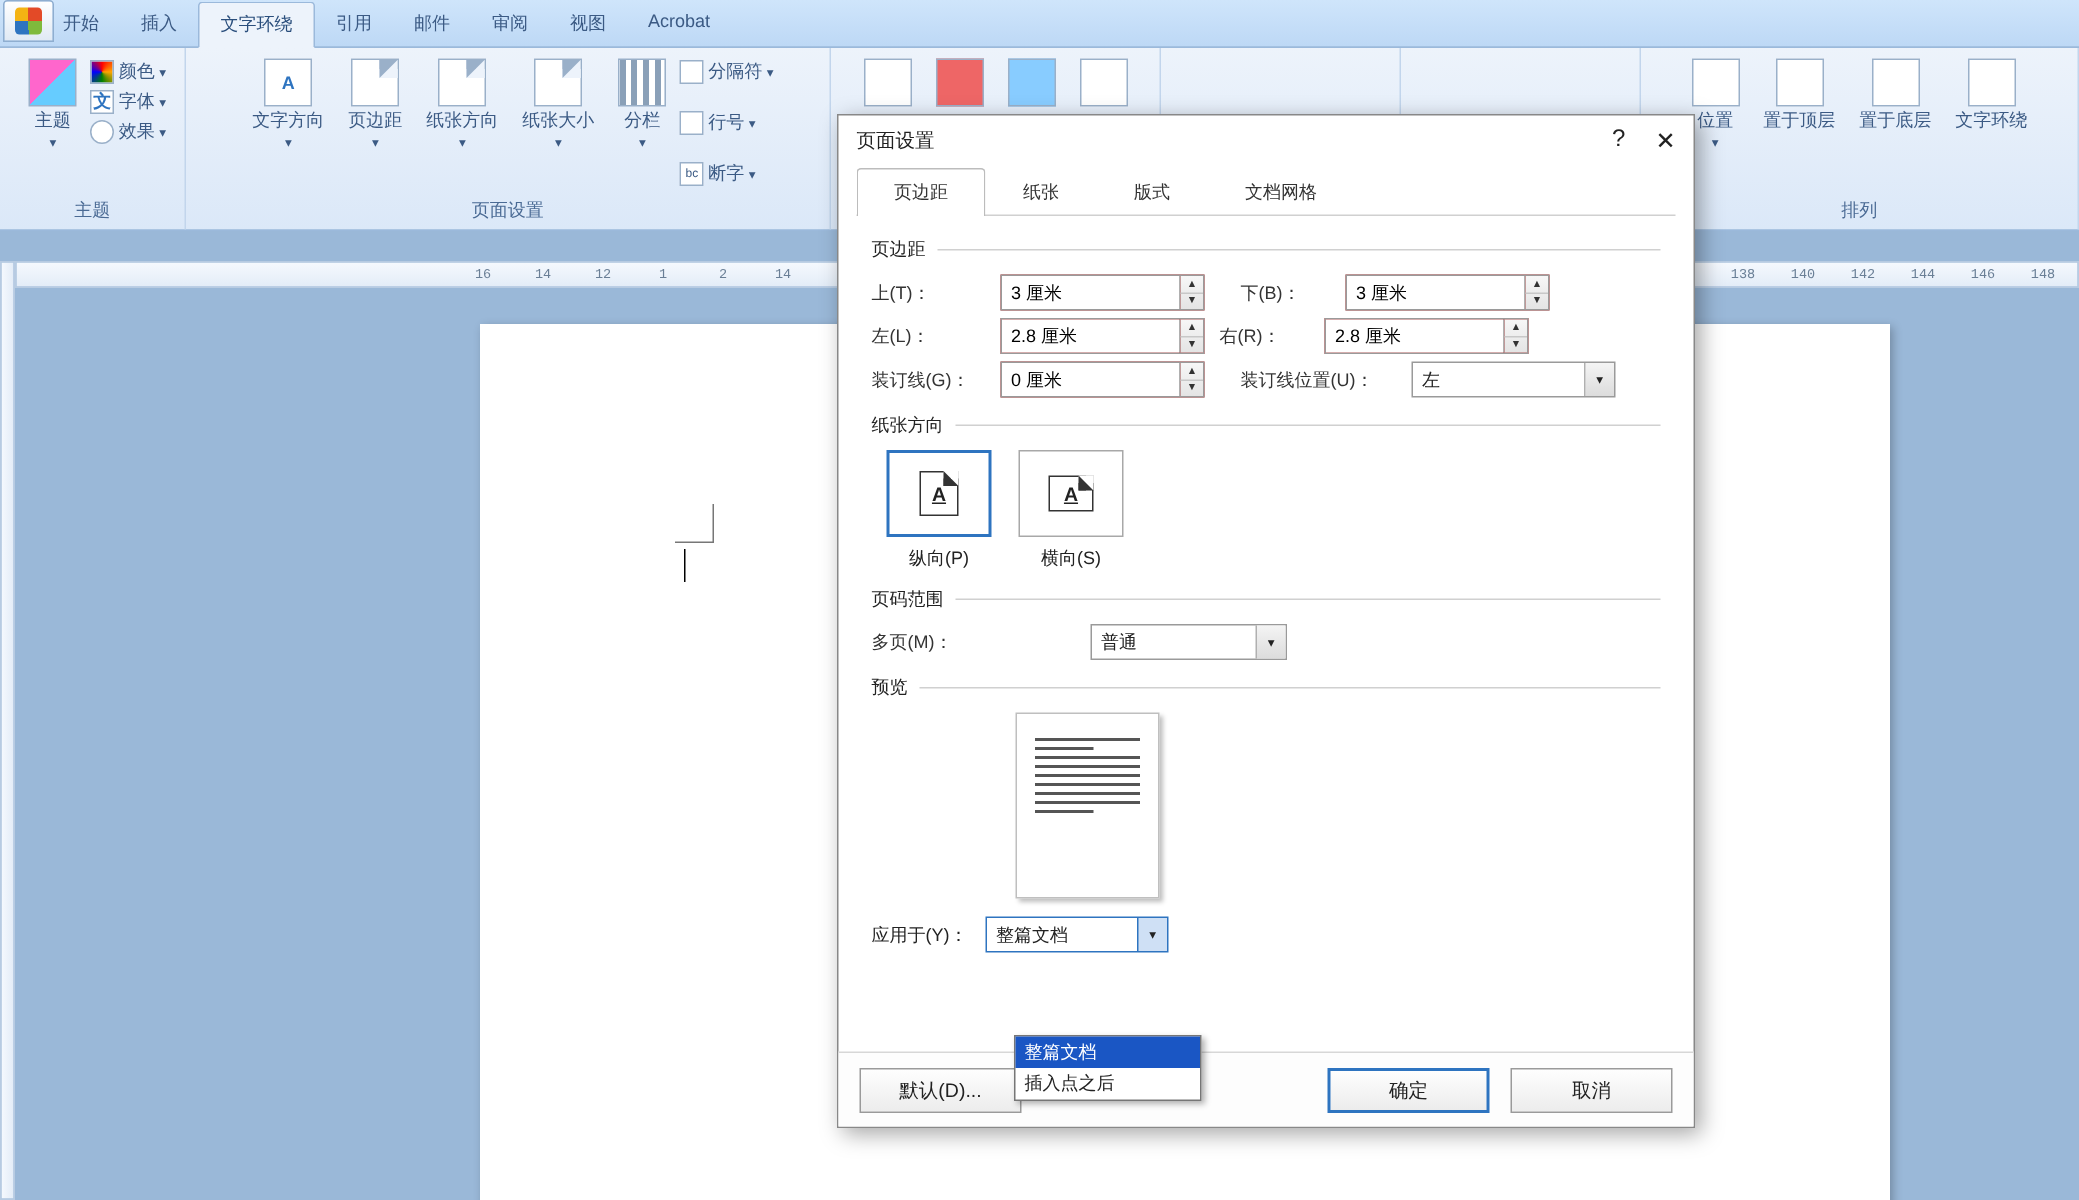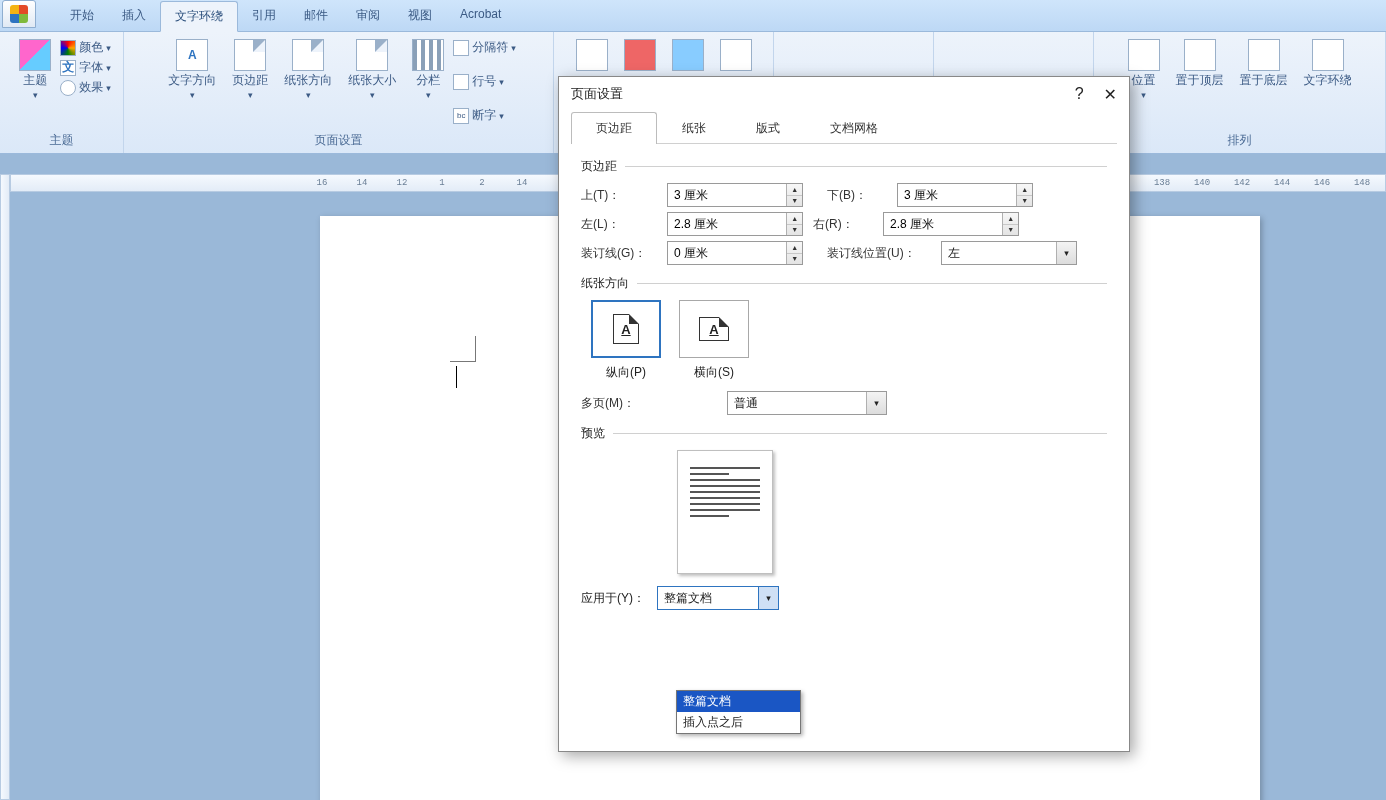--- a/index.html
+++ b/index.html
@@ -1,18 +1,18 @@
 <!DOCTYPE html>
 <html><head>
 <meta charset="utf-8">
 <style>
   html,body{margin:0;padding:0;font-family:"Microsoft YaHei","Segoe UI",Arial,sans-serif;font-size:12px;background:#9ab8d8;color:#222;width:1386px;height:800px;overflow:hidden;}
   *{box-sizing:border-box;}
   
-  .titlebar{height:32px;background:linear-gradient(#cfe5fb,#bdd8f5);display:flex;align-items:flex-end;padding-left:56px;border-bottom:1px solid #9bb9db;}
+  .titlebar{height:32px;background:linear-gradient(#cfe5fb,#bdd8f5);display:flex;align-items:flex-end;padding-left:28px;border-bottom:1px solid #9bb9db;}
   .office-btn{position:absolute;left:2px;top:0;width:34px;height:28px;background:linear-gradient(#fff,#e0e9f4);border:1px solid #8faed0;border-radius:3px 3px 0 0;display:flex;align-items:center;justify-content:center;}
   .office-btn .logo{width:18px;height:18px;border-radius:3px;background:conic-gradient(#e34a27 0 90deg,#7fba3c 90deg 180deg,#2e74c0 180deg 270deg,#f4b313 270deg 360deg);}
   .tabs{display:flex;gap:0;}
   .tab{padding:6px 14px 6px;color:#3b5a84;cursor:default;}
   .tab.active{background:#edf3fb;border:1px solid #9bb9db;border-bottom:1px solid #edf3fb;border-radius:3px 3px 0 0;margin-bottom:-1px;color:#2a4e7c;}
   
   .ribbon{height:122px;background:linear-gradient(#edf3fb,#dbe8f8);display:flex;border-bottom:1px solid #9bb9db;position:relative;}
   .group{border-right:1px solid #c2d5ec;display:flex;flex-direction:column;align-items:center;justify-content:space-between;padding:4px 8px 2px;}
   .group-body{display:flex;align-items:flex-start;gap:2px;}
   .group-label{font-size:12px;color:#4a6a94;padding:2px 0 2px;}
@@ -333,24 +333,28 @@
               <div class="orient-ic land">
                 <span class="A">A</span>
               </div>
             </div>
           <span>横向(S)</span>
         </div>
       </div>
     </div>
 
     <div class="sect">
+      <div class="sect-h">
+          <span>页码范围</span>
+          <span class="line"></span>
+        </div>
       <div class="field-row">
         <label><span>多页(M)：</span></label>
         <div style="width:50px"></div>
-        <div class="combo" style="width:160px">
+        <div class="combo" style="width:131px">
             <span>普通</span>
             <div class="dd">▾</div>
           </div>
       </div>
     </div>
 
     <div class="sect">
       <div class="sect-h">
           <span>预览</span>
           <span class="line"></span>
@@ -370,18 +374,25 @@
 
     <div class="apply-row">
       <label><span>应用于(Y)：</span></label>
       <div class="combo">
           <span>整篇文档</span>
           <div class="dd">▾</div>
         </div>
     </div>
   </div>
 
+  <div class="dlg-foot">
+    <div class="btn">默认(D)...</div>
+    <div style="display:flex;gap:14px">
+      <div class="btn primary">确定</div>
+      <div class="btn">取消</div>
+    </div>
+  </div>
 </div>
 
 <div class="drop-list">
   <div class="sel">整篇文档</div>
   <div>插入点之后</div>
 </div>
 
 </body></html>

